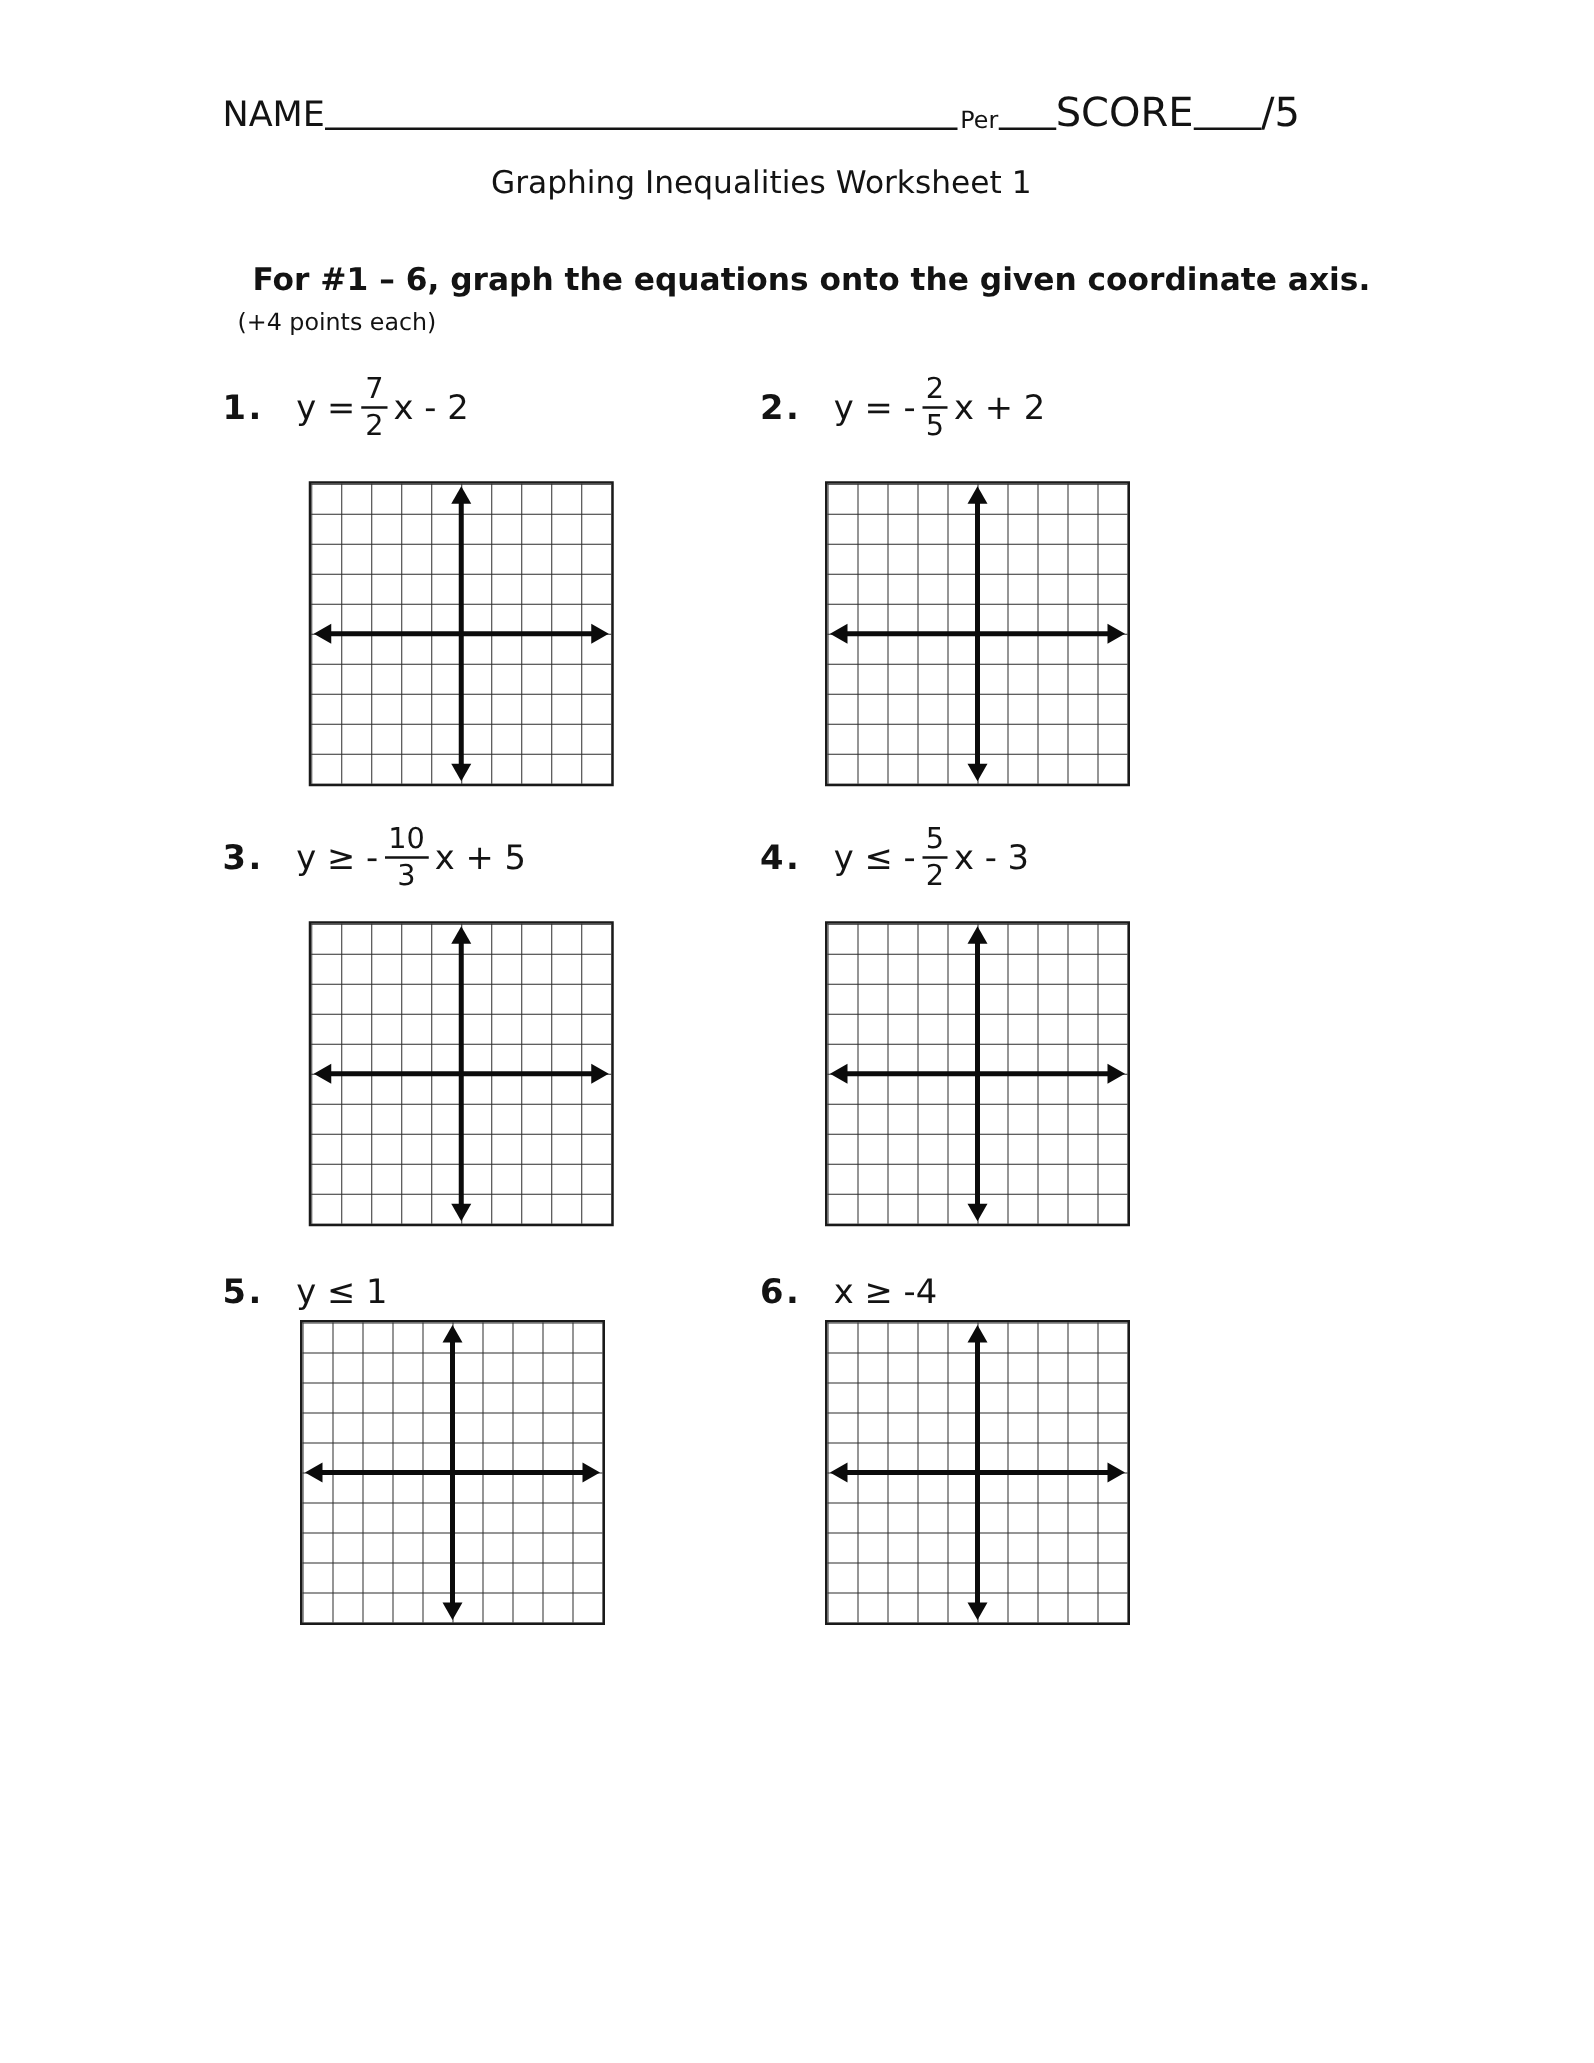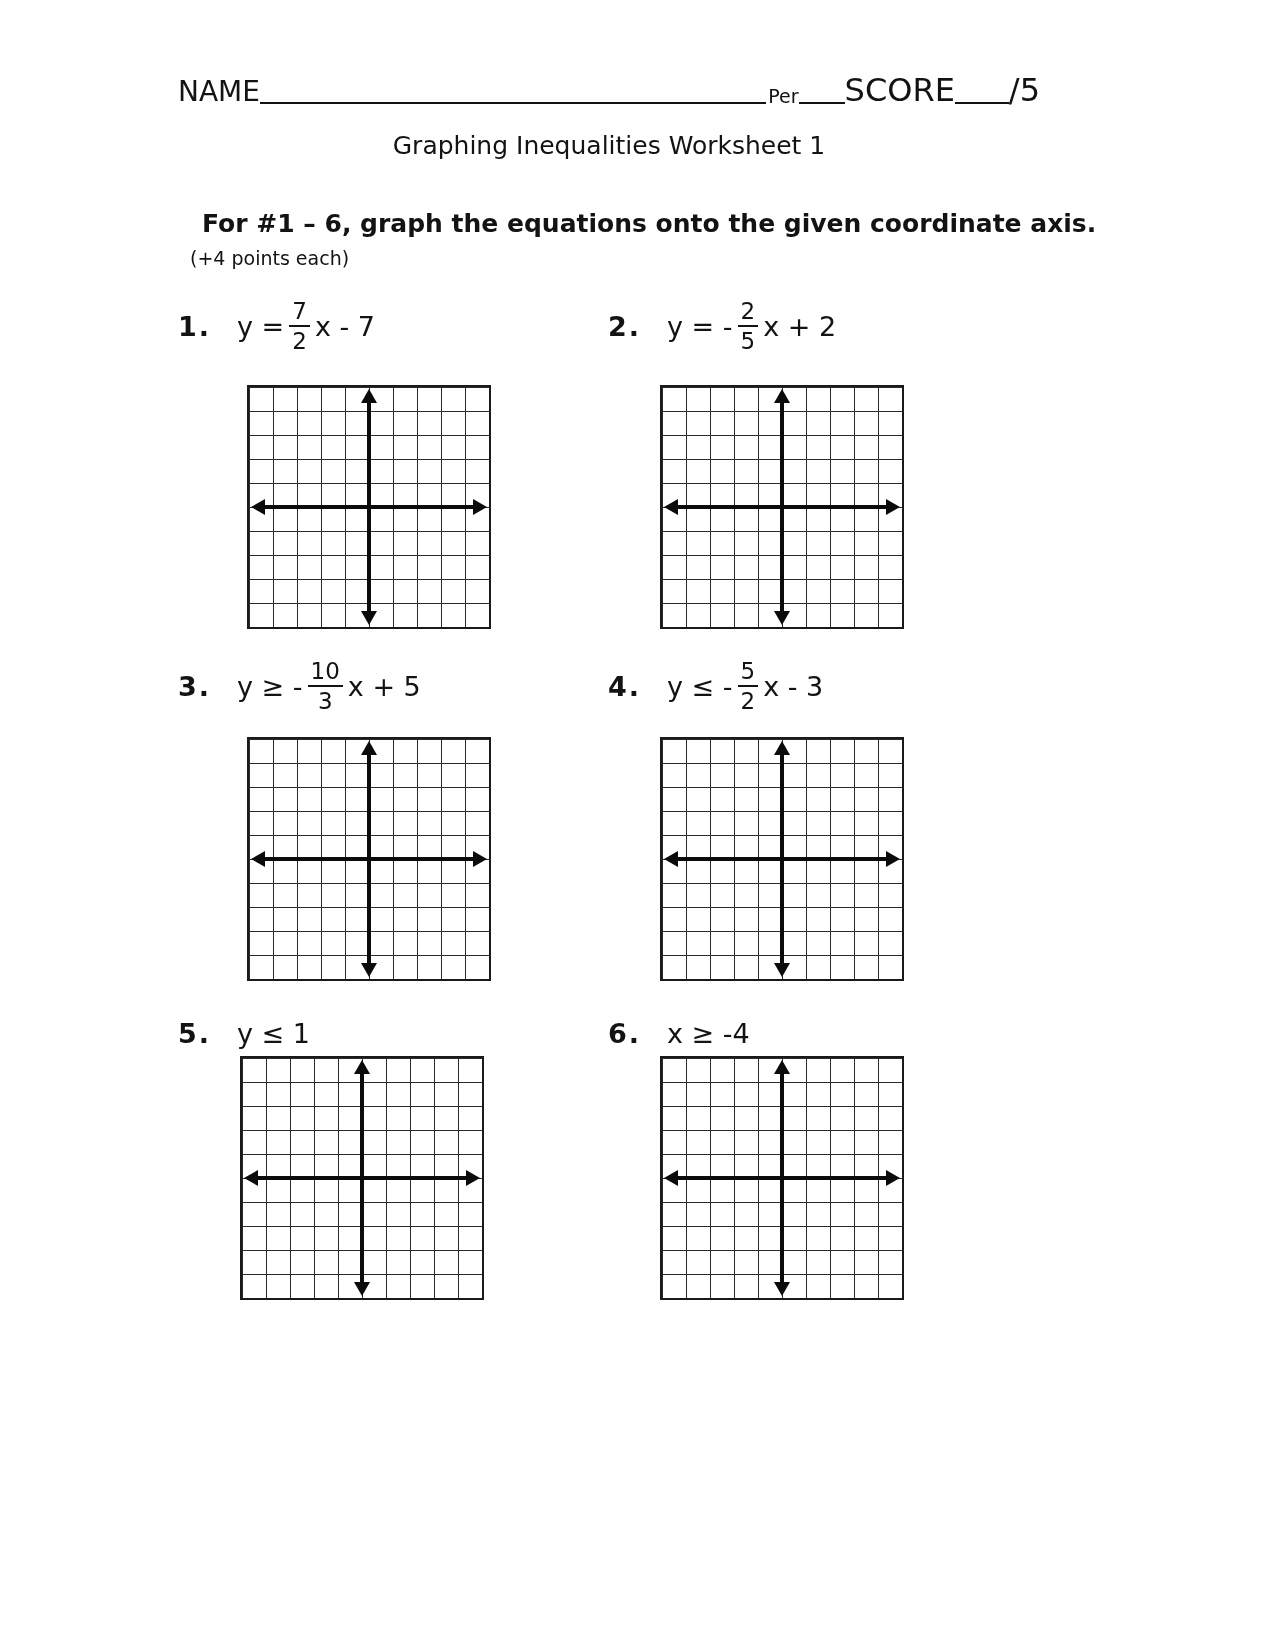--- a/index.html
+++ b/index.html
@@ -79,21 +79,21 @@
   <div class="instr-sub">(+4 points each)</div>
 
   <div class="problem" id="p1">
     <span class="pnum">1.</span>
     <span class="eq">
       <span>y =</span>
       <span class="frac">
         <span class="fnum">7</span>
         <span class="fden">2</span>
       </span>
-      <span>x - 7</span>
+      <span>x - 2</span>
     </span>
   </div>
 
   <div class="problem" id="p2">
     <span class="pnum">2.</span>
     <span class="eq">
       <span>y = -</span>
       <span class="frac">
         <span class="fnum">2</span>
         <span class="fden">5</span>

